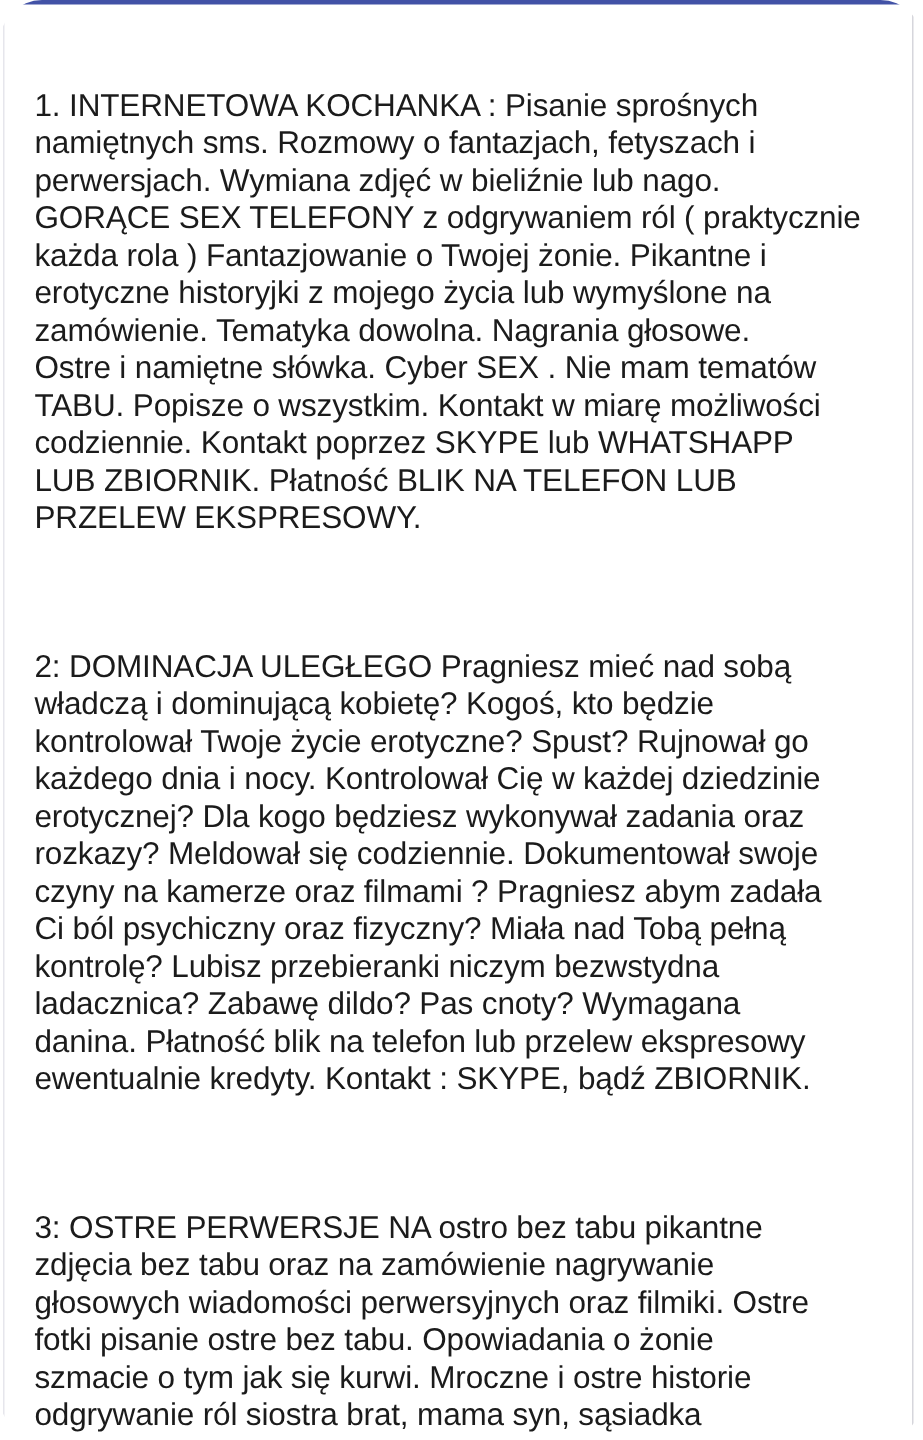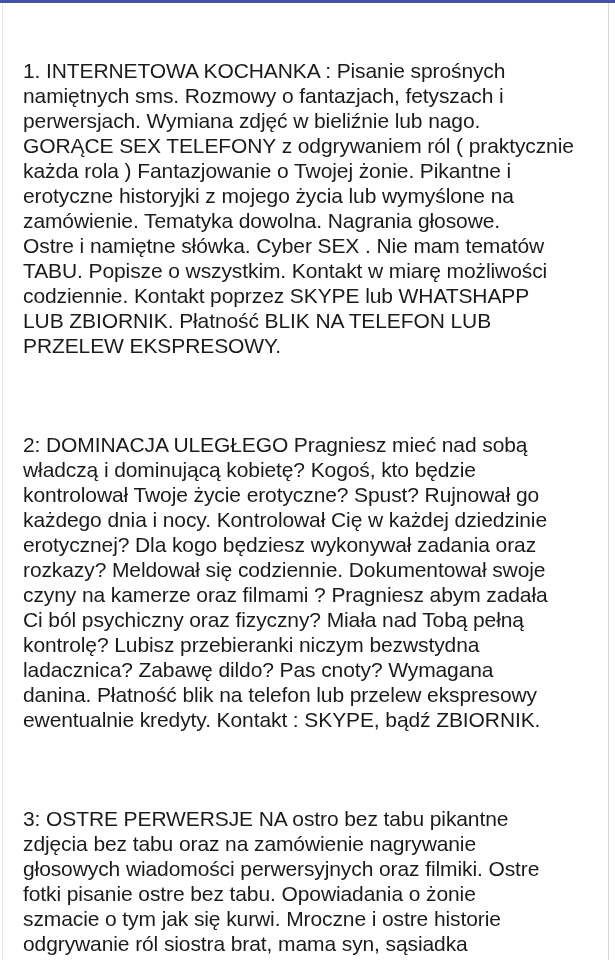--- a/index.html
+++ b/index.html
@@ -9,20 +9,21 @@
     overflow: hidden;
     background: #ffffff;
     font-family: "Liberation Sans", sans-serif;
   }
   .page {
     position: relative;
     width: 615px;
     height: 960px;
     background: #ffffff;
     overflow: hidden;
+    border-radius: 28px;
   }
   .topbar {
     position: absolute;
     top: 0; left: 0; right: 0;
     height: 3px;
     background: #4252a6;
     z-index: 3;
   }
   .edge {
     position: absolute;

